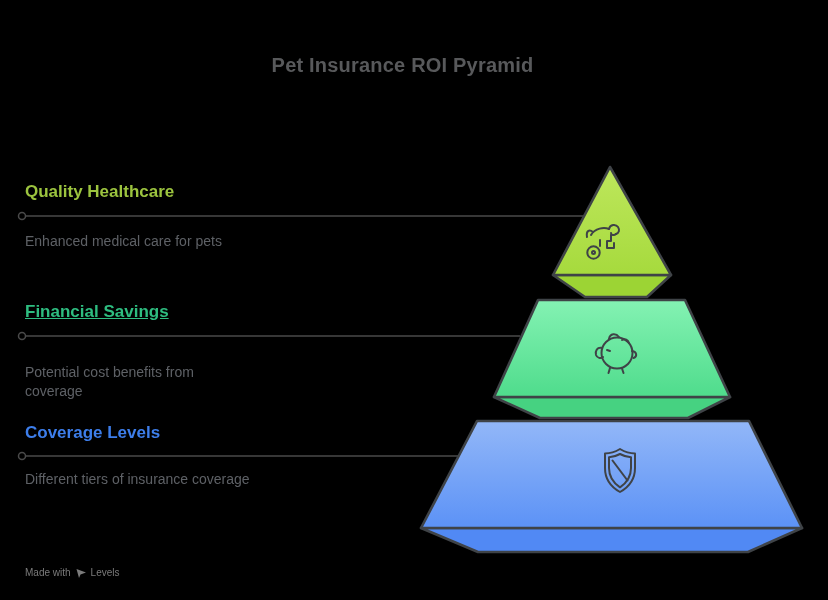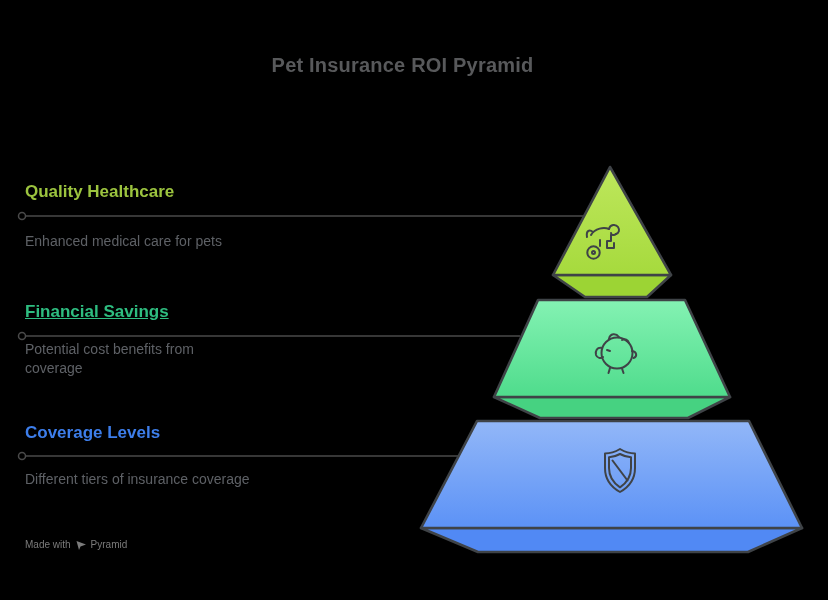--- a/index.html
+++ b/index.html
@@ -28,25 +28,25 @@
   .tier-heading {
     font-size: 17px; font-weight: bold;
     line-height: 20px; white-space: nowrap;
   }
   .tier-desc {
     font-size: 14px; line-height: 19px;
   }
   .heading-1 { top: 182px; }
   .desc-1    { top: 232px; width: 270px; }
   .heading-2 { top: 302px; text-decoration: underline; }
-  .desc-2    { top: 340px; width: 215px; }
+  .desc-2    { top: 363px; width: 215px; }
   .heading-3 { top: 423px; }
   .desc-3    { top: 470px; width: 300px; }
   .watermark {
-    position: absolute; left: 25px; top: 539px;
+    position: absolute; left: 25px; top: 567px;
     display: flex; align-items: center; gap: 4px;
     font-size: 10px; line-height: 12px;
   }
   .watermark svg { display: block; }
 </style>
 </head>
 <body>
 
 <div class="stage">
 
@@ -128,16 +128,16 @@
   <div class="tier-label tier-desc desc-2" style="color: rgb(94, 97, 102);">Potential cost benefits from coverage</div>
 
   <div class="tier-label tier-desc desc-3" style="color: rgb(94, 97, 102);">Different tiers of insurance coverage</div>
   <div class="tier-label tier-heading heading-3" style="color: rgb(61, 126, 235);">Coverage Levels</div>
 
   <div class="watermark">
     <span style="color: rgb(123, 123, 123);">Made with</span>
     <svg width="12" height="12" viewBox="0 0 12 12">
       <path d="M1.5,2 L11,5.5 L5.5,7.5 L4,11 Z" fill="#7B7B7B"></path>
     </svg>
-    <span style="color: rgb(123, 123, 123);">Pyramid</span>
+    <span style="color: rgb(123, 123, 123);">Levels</span>
   </div>
 
 </div>
 
 </body></html>

